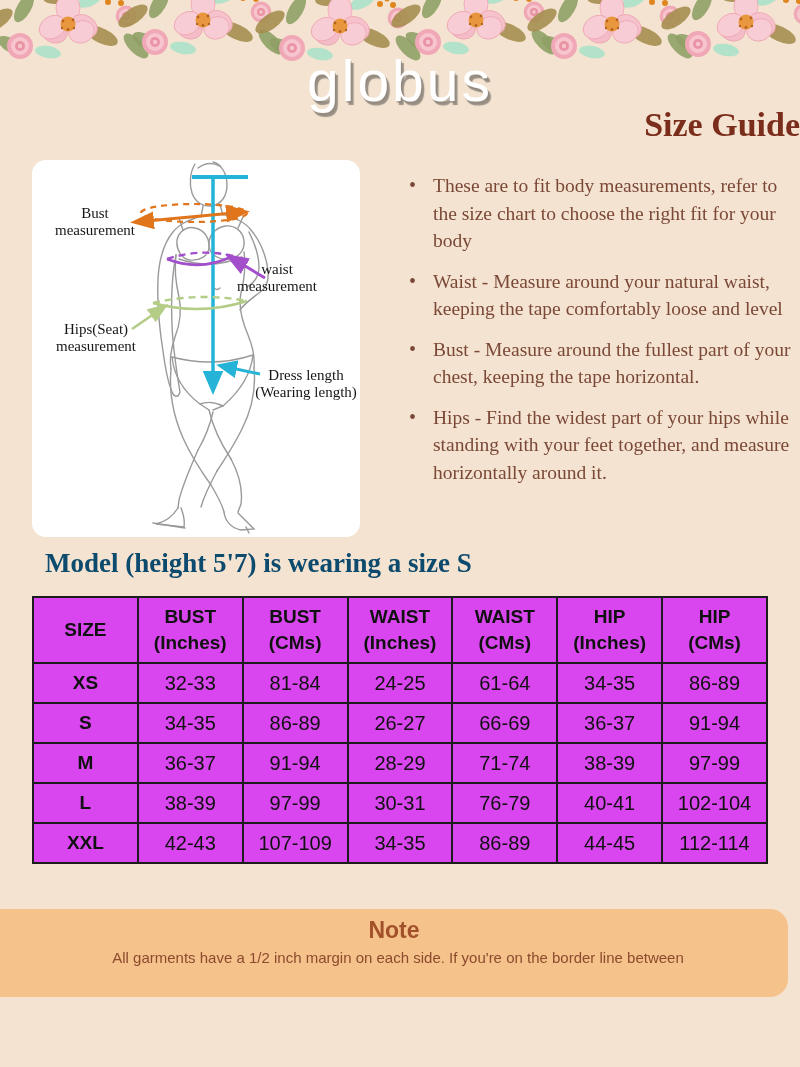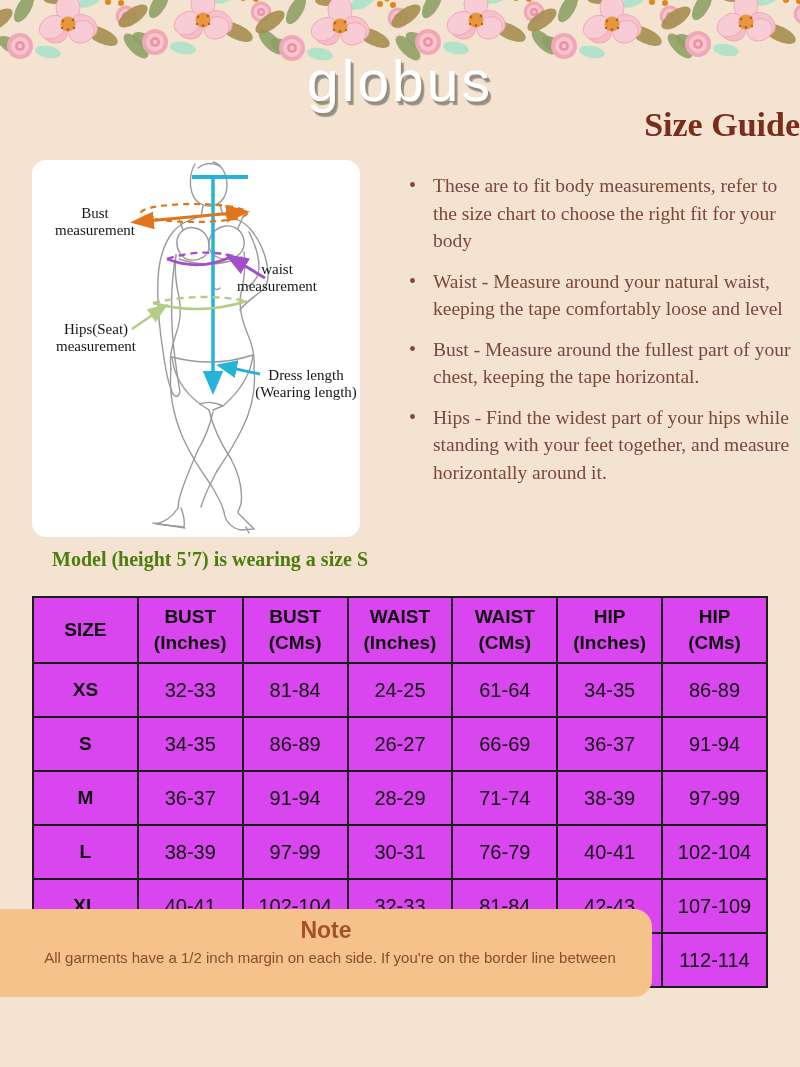--- a/index.html
+++ b/index.html
@@ -34,40 +34,40 @@
     position:absolute; left:407px; top:172px; width:384px;
     color:#7b4837; font-size:19.5px; line-height:27.5px;
   }
   .bullets ul { list-style:none;font-family:Liberation Serif, serif; }
   .bullets li { position:relative; padding-left:26px; margin-bottom:13px; }
   .bullets li::before {
     content:"•"; position:absolute; left:2px; top:0px; font-size:20px; color:#7b4837;
   }
 
   .model-note {
-    position:absolute; left:52px; top:548px;
-    font-size:20px; font-weight:bold; color:#4d7c0f;
+    position:absolute; left:45px; top:548px;
+    font-size:27px; font-weight:bold; color:#0c4a6e;
   }
 
   table.size-table {
     position:absolute; left:32px; top:596px; width:736px;
     border-collapse:collapse; table-layout:fixed;
     background:#d946ef; font-family:"Liberation Sans", sans-serif;
     color:#111;
   }
   table.size-table th, table.size-table td {
     border:2px solid #1c1c1c; text-align:center; vertical-align:middle;
   }
   table.size-table th { height:66px; font-size:19px; font-weight:bold; line-height:26px; }
-  table.size-table td { height:54px; font-size:20px; font-weight:normal; }
+  table.size-table td { height:40px; font-size:20px; font-weight:normal; }
   table.size-table td.size-col { font-weight:bold; font-size:19px; }
   th .hline { display:block; }
 
   .note-band {
-    position:absolute; left:0; top:909px; width:652px; height:88px;
+    position:absolute; left:0; top:909px; width:788px; height:88px;
     background:#f5c28c; border-radius:0 18px 18px 0;
     font-family:"Liberation Sans", sans-serif; text-align:center;
   }
   .note-title { margin-top:8px; font-size:23px; font-weight:bold; color:#a3512a; }
   .note-text { margin-top:3px; font-size:15px; line-height:22px; color:#8c4b2d;margin-left:8px; }
 
   .fig-label { font-family:"Liberation Serif", serif; font-size:15px; fill:#161616; font-weight:500; }
 </style>
 </head>
 <body>
@@ -307,29 +307,20 @@
       <tr>
         <td class="size-col">L</td>
         <td>38-39</td>
         <td>97-99</td>
         <td>30-31</td>
         <td>76-79</td>
         <td>40-41</td>
         <td>102-104</td>
       </tr>
       <tr>
-        <td class="size-col">XL</td>
-        <td>40-41</td>
-        <td>102-104</td>
-        <td>32-33</td>
-        <td>81-84</td>
-        <td>42-43</td>
-        <td>107-109</td>
-      </tr>
-      <tr>
         <td class="size-col">XXL</td>
         <td>42-43</td>
         <td>107-109</td>
         <td>34-35</td>
         <td>86-89</td>
         <td>44-45</td>
         <td>112-114</td>
       </tr>
     </tbody>
   </table>

